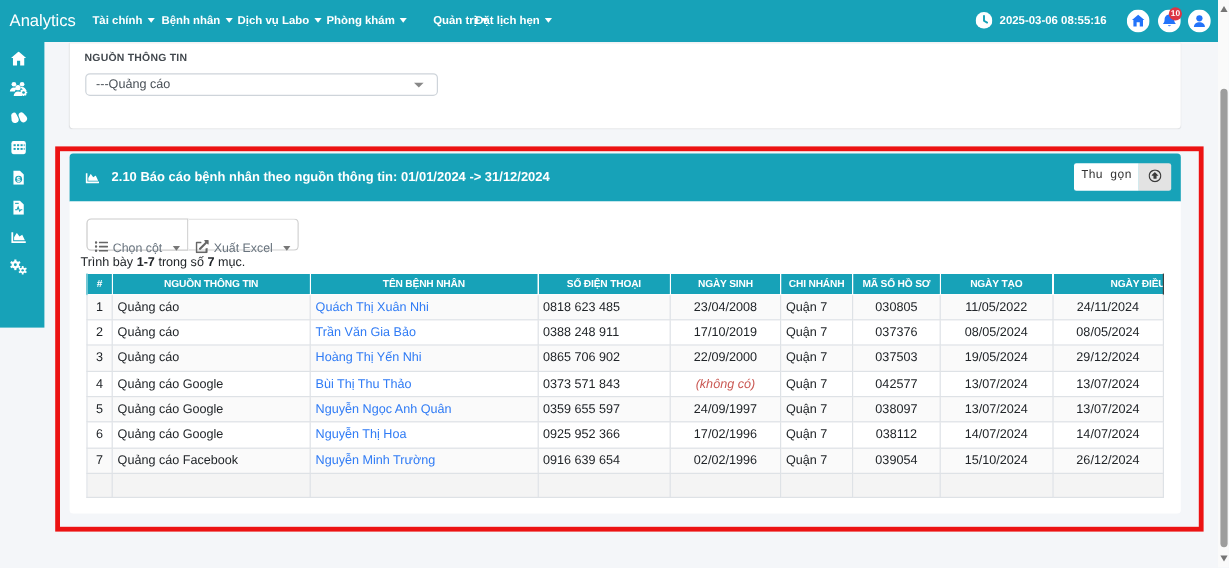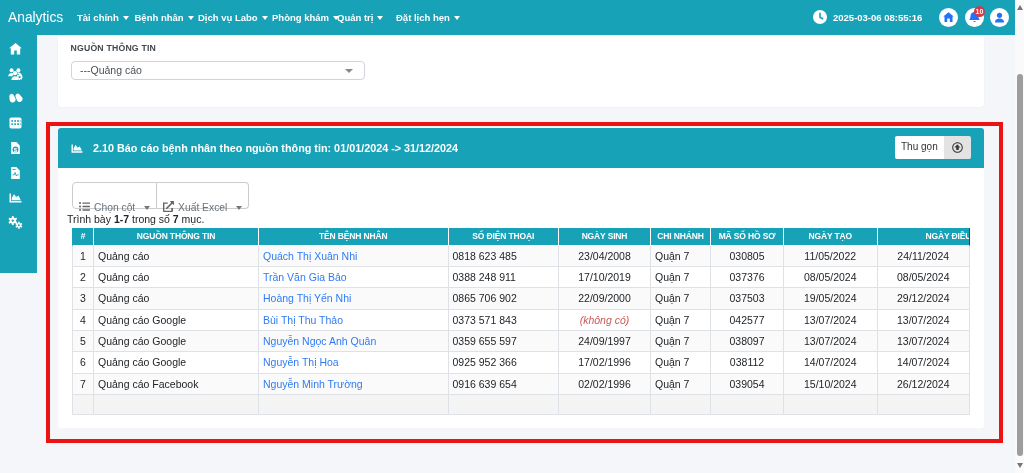--- a/index.html
+++ b/index.html
@@ -61,21 +61,21 @@
 .sbarrow-dn { left:1016.5px; top:462.5px; width:0; height:0; border-left:3.2px solid transparent; border-right:3.2px solid transparent; border-top:5px solid #757575; }
 </style>
 </head>
 <body>
 <div class="abs" id="navbar"></div>
 <div class="abs" id="brand">Analytics</div>
 <div class="abs navitem" style="left:77px;">Tài chính<span class="caret"></span></div>
 <div class="abs navitem" style="left:134.5px;">Bệnh nhân<span class="caret"></span></div>
 <div class="abs navitem" style="left:198px;">Dịch vụ Labo<span class="caret"></span></div>
 <div class="abs navitem" style="left:272px;">Phòng khám<span class="caret"></span></div>
-<div class="abs navitem" style="left:337px;">Quản trị<span class="caret"></span></div>
+<div class="abs navitem" style="left:361px;">Quản trị<span class="caret"></span></div>
 <div class="abs navitem" style="left:396px;text-align:right;">Đặt lịch hẹn<span class="caret"></span></div>
 
 <svg class="abs" style="left:813px; top:10px;" width="14" height="14" viewBox="0 0 14 14">
   <circle cx="7" cy="7" r="7" fill="#fff"></circle>
   <path d="M7 3.2 V7.3 L9.6 8.8" stroke="#17a2b8" stroke-width="1.6" fill="none" stroke-linecap="round"></path>
 </svg>
 <div class="abs" style="left:833px; top:0; height:35px; line-height:36px; color:#fff; font-size:9.5px; font-weight:bold;">2025-03-06 08:55:16</div>
 <svg class="abs" style="left:939px; top:8px;" width="19" height="19" viewBox="0 0 19 19">
   <circle cx="9.5" cy="9.5" r="9.5" fill="#fff"></circle>
   <path d="M9.5 4.2 L4.3 8.6 H5.5 V14 H8.2 V10.6 H10.8 V14 H13.5 V8.6 H14.7 Z" fill="#2273fa"></path>
@@ -180,21 +180,21 @@
 
 <div class="abs" id="redbox"></div>
 <div class="abs" id="phead"></div>
 <svg class="abs" style="left:71px; top:143px;" width="12" height="11" viewBox="0 0 512 512">
   <path d="M500 384c6.6 0 12 5.4 12 12v40c0 6.6-5.4 12-12 12H12c-6.6 0-12-5.4-12-12V76c0-6.6 5.4-12 12-12h40c6.6 0 12 5.4 12 12v308h436zM372.7 159.5L288 216l-85.3-113.7c-5.1-6.8-15.5-6.3-19.9 1L96 248v104h384l-89.9-187.8c-3.2-6.5-11.4-8.7-17.4-4.7z" fill="#fff"></path>
 </svg>
 <div class="abs" id="ptitle">2.10 Báo cáo bệnh nhân theo nguồn thông tin: 01/01/2024 -&gt; 31/12/2024</div>
 <div class="abs" id="pbody"></div>
 
 <div class="abs" id="btn-thugon">
-  <span class="tbtn" style="background:#fff; border-radius:2px 0 0 2px; padding:0 6px; white-space:nowrap;">Thu gọn</span><span class="tbtn" id="gearbtn" style="background:#e3e3e3; border-radius:0 2px 2px 0; width:27px; text-align:center;"><svg width="11" height="11" viewBox="0 0 512 512" style="vertical-align:-2.5px;">
+  <span class="tbtn" style="background:#fff; border-radius:2px 0 0 2px; padding:0 6px; white-space:nowrap;font-family:Liberation Mono, monospace;">Thu gọn</span><span class="tbtn" id="gearbtn" style="background:#e3e3e3; border-radius:0 2px 2px 0; width:27px; text-align:center;"><svg width="11" height="11" viewBox="0 0 512 512" style="vertical-align:-2.5px;">
         <path d="M8 256C8 119 119 8 256 8s248 111 248 248-111 248-248 248S8 393 8 256zm448 0c0-110.5-89.5-200-200-200S56 145.5 56 256s89.5 200 200 200 200-89.5 200-200zm-72-20v8c0 6.6-5.4 12-12 12h-56v104c0 6.6-5.4 12-12 12h-96c-6.6 0-12-5.4-12-12V256H140c-6.6 0-12-5.4-12-12v-8c0-3.2 1.3-6.2 3.5-8.5l108-108c4.7-4.7 12.3-4.7 17 0l108 108c2.3 2.3 3.5 5.3 3.5 8.5z" fill="#3a3a3a"></path>
       </svg></span>
 </div>
 
 <div class="abs" id="btngrp">
   <span class="gbtn" style="border-radius:4px 0 0 4px;"><svg width="11" height="11" viewBox="0 0 512 512" style="vertical-align:-1px; margin-right:4px;">
         <path d="M48 48a48 48 0 1 0 48 48 48 48 0 0 0-48-48zm0 160a48 48 0 1 0 48 48 48 48 0 0 0-48-48zm0 160a48 48 0 1 0 48 48 48 48 0 0 0-48-48zm448 16H176a16 16 0 0 0-16 16v32a16 16 0 0 0 16 16h320a16 16 0 0 0 16-16v-32a16 16 0 0 0-16-16zm0-320H176a16 16 0 0 0-16 16v32a16 16 0 0 0 16 16h320a16 16 0 0 0 16-16V80a16 16 0 0 0-16-16zm0 160H176a16 16 0 0 0-16 16v32a16 16 0 0 0 16 16h320a16 16 0 0 0 16-16v-32a16 16 0 0 0-16-16z" fill="#666"></path>
       </svg>Chọn cột <span class="caret2"></span></span><span class="gbtn" style="border-radius:0 4px 4px 0; border-left:none;"><svg width="11" height="11" viewBox="0 0 512 512" style="vertical-align:-1px; margin-right:4px;">
         <path d="M432 320H400a16 16 0 0 0-16 16V448H64V128H208a16 16 0 0 0 16-16V80a16 16 0 0 0-16-16H48A48 48 0 0 0 0 96V464a48 48 0 0 0 48 48H416a48 48 0 0 0 48-48V336A16 16 0 0 0 432 320ZM488 0h-128c-21.37 0-32.05 25.91-17 41l35.73 35.73L135 320.37a24 24 0 0 0 0 34L157.67 377a24 24 0 0 0 34 0L435.28 133.32 471 169c15 15 41 4.5 41-17V24A24 24 0 0 0 488 0Z" fill="#666"></path>
       </svg>Xuất Excel <span class="caret2"></span></span>

